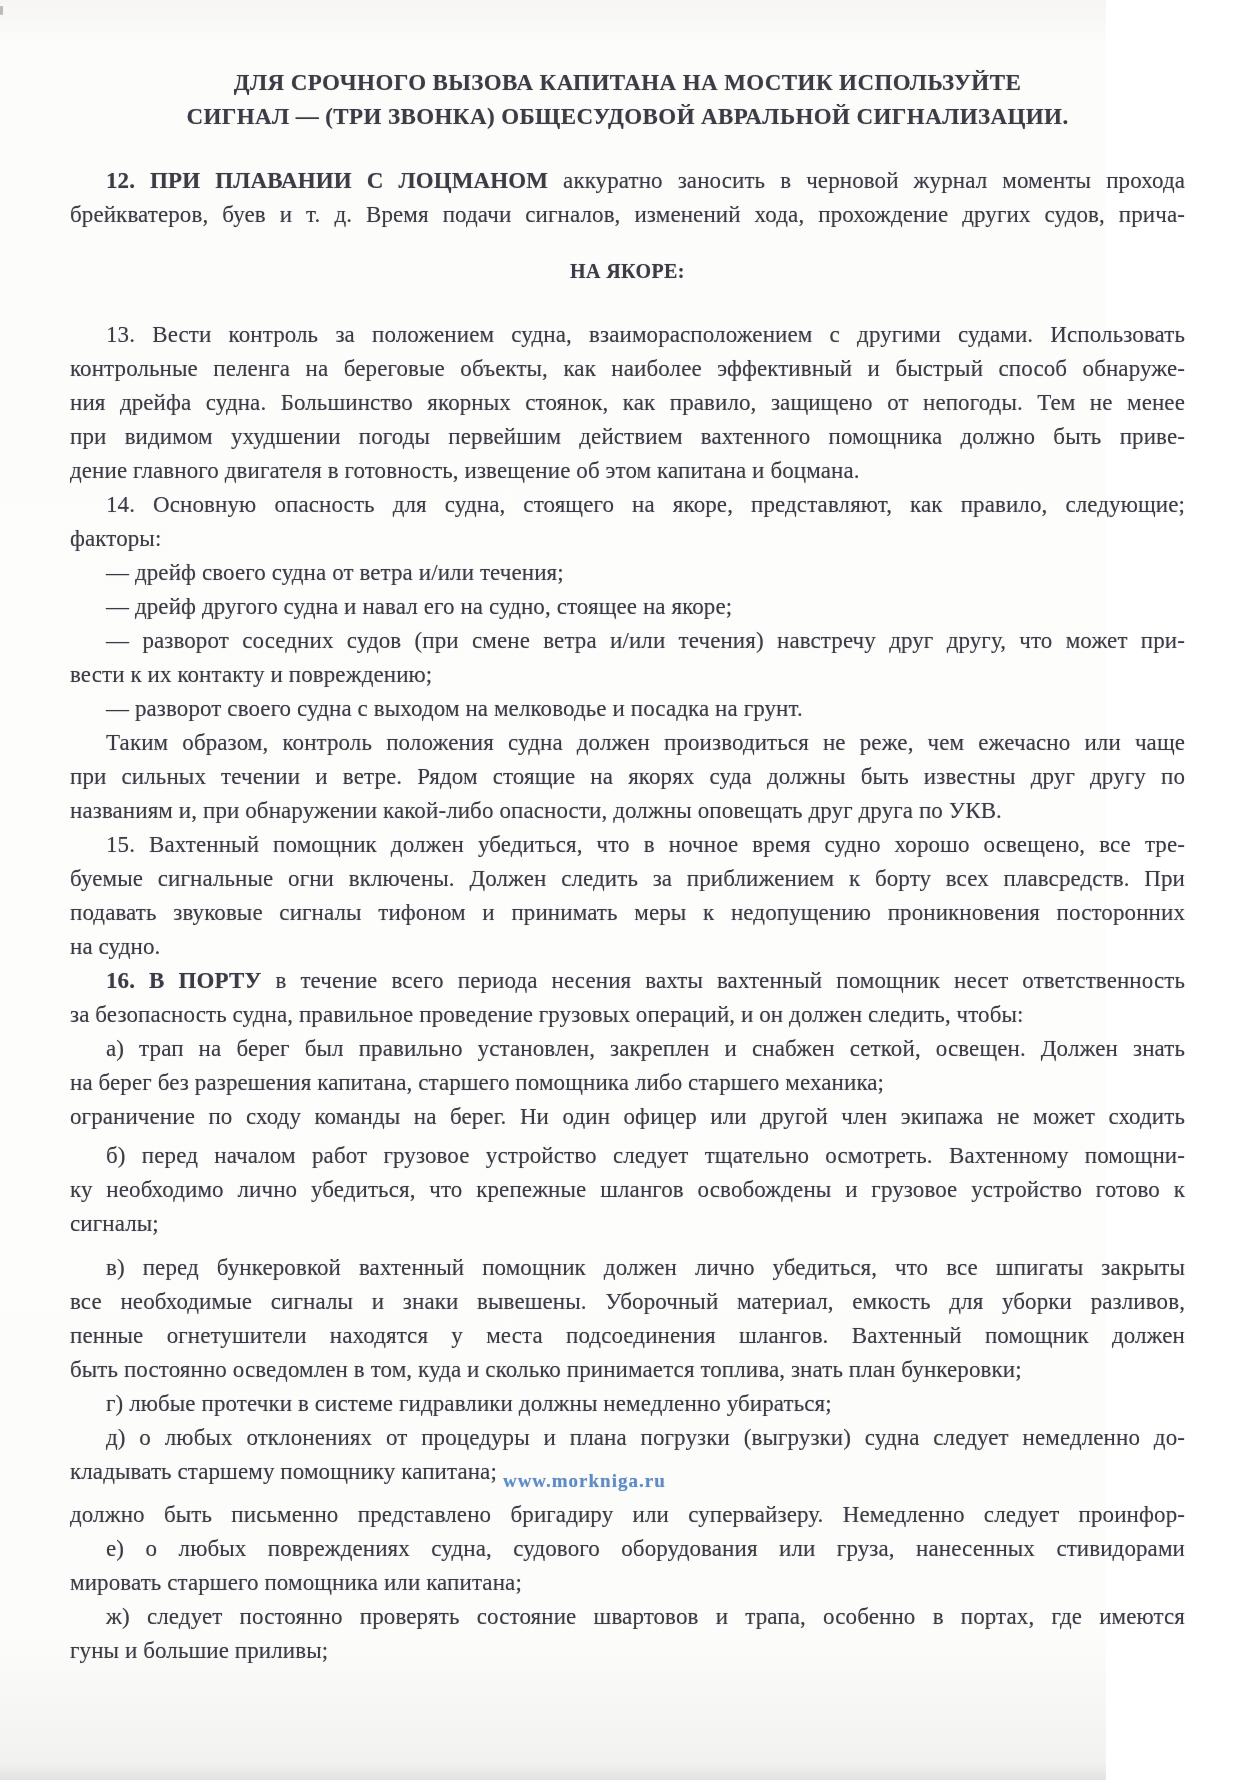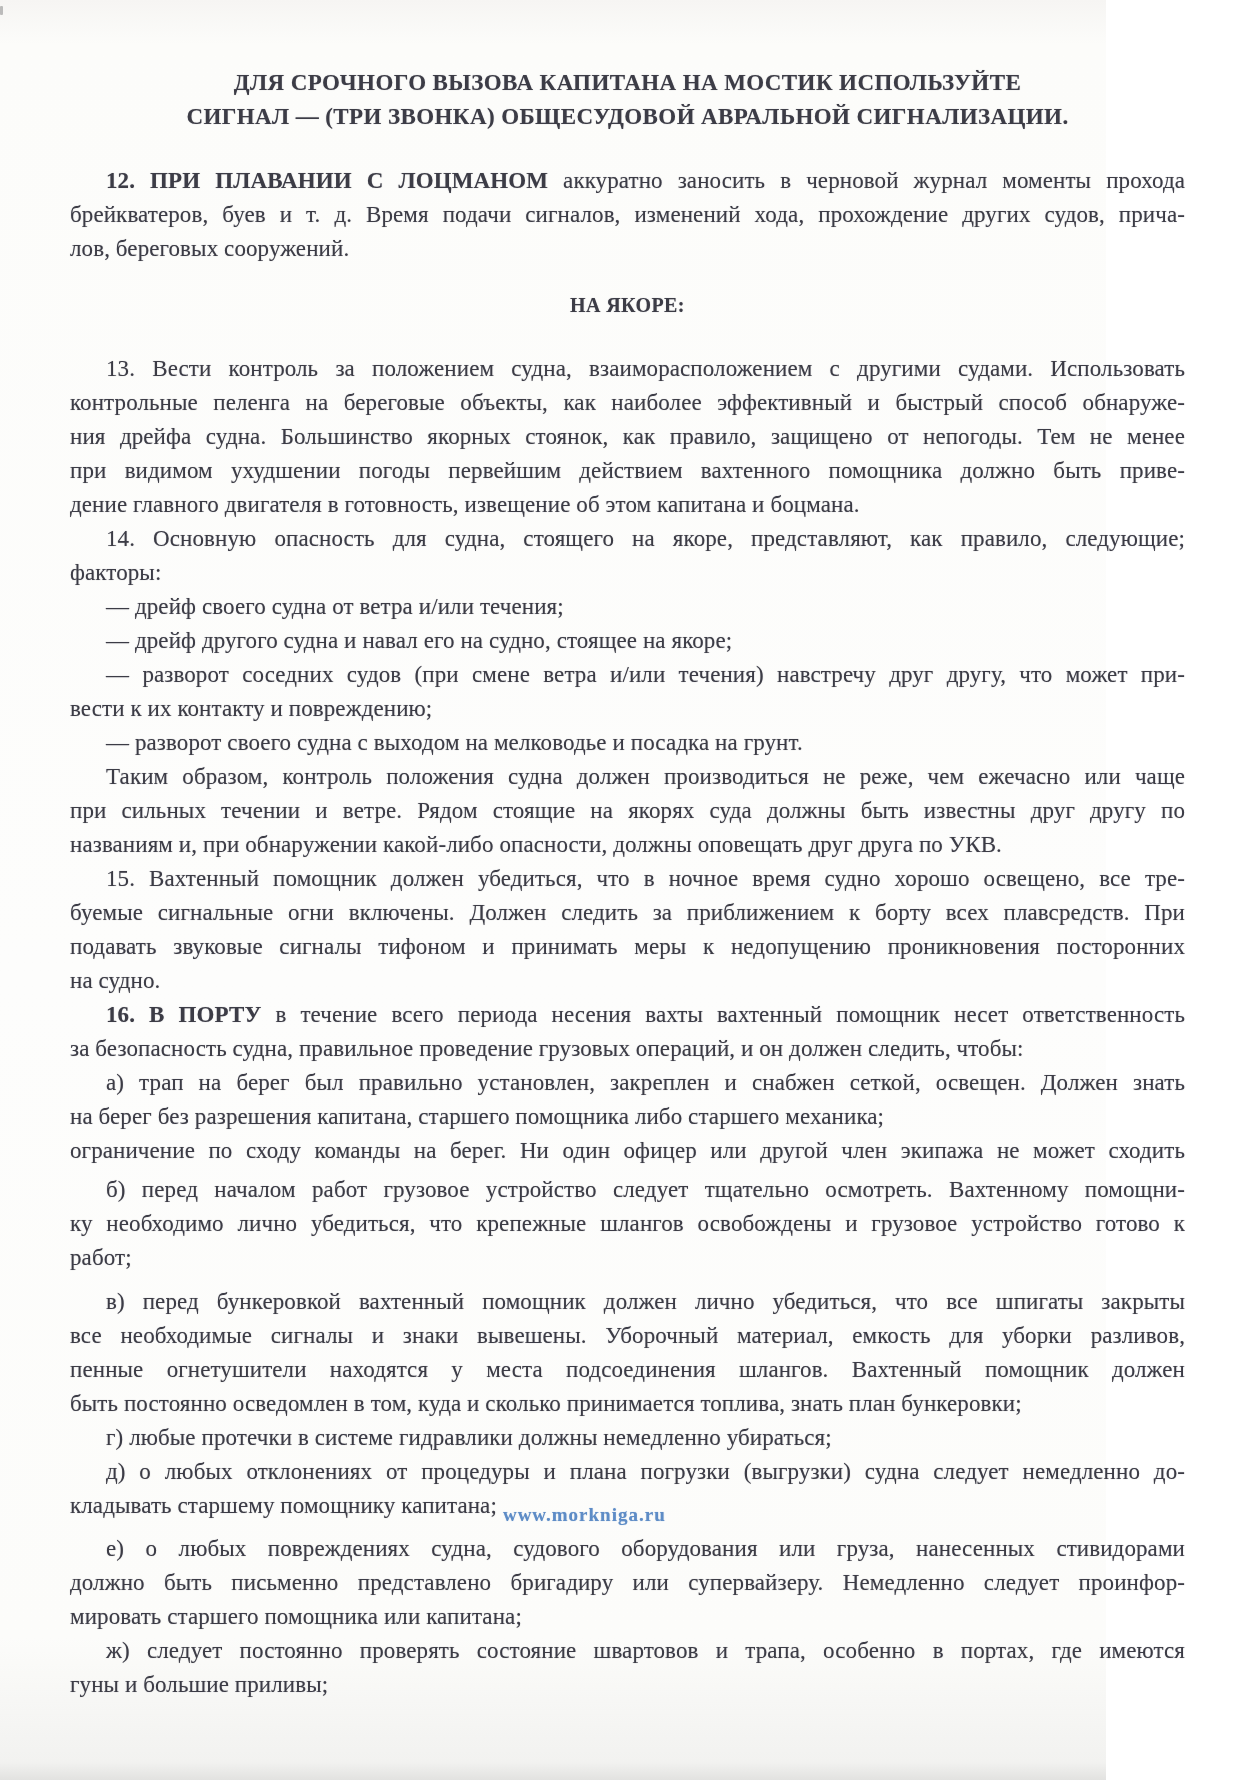--- a/index.html
+++ b/index.html
@@ -49,21 +49,20 @@
 <div class="scan-page" data-name="scanned-page">
   <div class="scan-artifact" data-name="scan-artifact"></div>
   <div class="page-content" data-name="page-content">
       <div class="block center" data-name="notice-title">
         <div class="line first" data-name="notice-title-line"><span data-name="body-text">ДЛЯ СРОЧНОГО ВЫЗОВА КАПИТАНА НА МОСТИК ИСПОЛЬЗУЙТЕ</span></div>
         <div class="line last" data-name="notice-title-line"><span data-name="body-text">СИГНАЛ — (ТРИ ЗВОНКА) ОБЩЕСУДОВОЙ АВРАЛЬНОЙ СИГНАЛИЗАЦИИ.</span></div>
       </div>
       <div class="block" data-name="para-12">
         <div class="line first" data-name="para-12-line"><span class="bold" data-name="bold-lead-text">12. ПРИ ПЛАВАНИИ С ЛОЦМАНОМ</span><span data-name="body-text"> аккуратно заносить в черновой журнал моменты прохода</span></div>
         <div class="line" data-name="para-12-line"><span data-name="body-text">брейкватеров, буев и т. д. Время подачи сигналов, изменений хода, прохождение других судов, прича-</span></div>
-        <div class="line last" data-name="para-12-line"><span data-name="body-text">лов, береговых сооружений.</span></div>
       </div>
       <div class="block center" data-name="heading-na-yakore">
         <div class="line first last" data-name="heading-na-yakore-line"><span data-name="body-text">НА ЯКОРЕ:</span></div>
       </div>
       <div class="block" data-name="para-13">
         <div class="line first" data-name="para-13-line"><span data-name="body-text">13. Вести контроль за положением судна, взаиморасположением с другими судами. Использовать</span></div>
         <div class="line" data-name="para-13-line"><span data-name="body-text">контрольные пеленга на береговые объекты, как наиболее эффективный и быстрый способ обнаруже-</span></div>
         <div class="line" data-name="para-13-line"><span data-name="body-text">ния дрейфа судна. Большинство якорных стоянок, как правило, защищено от непогоды. Тем не менее</span></div>
         <div class="line" data-name="para-13-line"><span data-name="body-text">при видимом ухудшении погоды первейшим действием вахтенного помощника должно быть приве-</span></div>
         <div class="line last" data-name="para-13-line"><span data-name="body-text">дение главного двигателя в готовность, извещение об этом капитана и боцмана.</span></div>
@@ -101,38 +100,38 @@
         <div class="line last" data-name="para-16-line"><span data-name="body-text">за безопасность судна, правильное проведение грузовых операций, и он должен следить, чтобы:</span></div>
       </div>
       <div class="block" data-name="item-a">
         <div class="line first" data-name="item-a-line"><span data-name="body-text">а) трап на берег был правильно установлен, закреплен и снабжен сеткой, освещен. Должен знать</span></div>
         <div class="line last" data-name="item-a-line"><span data-name="body-text">на берег без разрешения капитана, старшего помощника либо старшего механика;</span></div>
         <div class="line" data-name="item-a-line"><span data-name="body-text">ограничение по сходу команды на берег. Ни один офицер или другой член экипажа не может сходить</span></div>
       </div>
       <div class="block" data-name="item-b">
         <div class="line first" data-name="item-b-line"><span data-name="body-text">б) перед началом работ грузовое устройство следует тщательно осмотреть. Вахтенному помощни-</span></div>
         <div class="line" data-name="item-b-line"><span data-name="body-text">ку необходимо лично убедиться, что крепежные шлангов освобождены и грузовое устройство готово к</span></div>
-        <div class="line last" data-name="item-b-line"><span data-name="body-text">работ;</span></div>
+        <div class="line last" data-name="item-b-line"><span data-name="body-text">сигналы;</span></div>
       </div>
       <div class="block" data-name="item-v">
         <div class="line first" data-name="item-v-line"><span data-name="body-text">в) перед бункеровкой вахтенный помощник должен лично убедиться, что все шпигаты закрыты</span></div>
         <div class="line" data-name="item-v-line"><span data-name="body-text">все необходимые сигналы и знаки вывешены. Уборочный материал, емкость для уборки разливов,</span></div>
         <div class="line" data-name="item-v-line"><span data-name="body-text">пенные огнетушители находятся у места подсоединения шлангов. Вахтенный помощник должен</span></div>
         <div class="line last" data-name="item-v-line"><span data-name="body-text">быть постоянно осведомлен в том, куда и сколько принимается топлива, знать план бункеровки;</span></div>
       </div>
       <div class="block" data-name="item-g">
         <div class="line first last" data-name="item-g-line"><span data-name="body-text">г) любые протечки в системе гидравлики должны немедленно убираться;</span></div>
       </div>
       <div class="block" data-name="item-d">
         <div class="line first" data-name="item-d-line"><span data-name="body-text">д) о любых отклонениях от процедуры и плана погрузки (выгрузки) судна следует немедленно до-</span></div>
         <div class="line last" data-name="item-d-line"><span data-name="body-text">кладывать старшему помощнику капитана;</span><span class="watermark" data-name="watermark-text">www.morkniga.ru</span></div>
       </div>
       <div class="block" data-name="item-e">
+        <div class="line" data-name="item-e-line"><span data-name="body-text">должно быть письменно представлено бригадиру или супервайзеру. Немедленно следует проинфор-</span></div>
         <div class="line first" data-name="item-e-line"><span data-name="body-text">е) о любых повреждениях судна, судового оборудования или груза, нанесенных стивидорами</span></div>
-        <div class="line" data-name="item-e-line"><span data-name="body-text">должно быть письменно представлено бригадиру или супервайзеру. Немедленно следует проинфор-</span></div>
         <div class="line last" data-name="item-e-line"><span data-name="body-text">мировать старшего помощника или капитана;</span></div>
       </div>
       <div class="block" data-name="item-zh">
         <div class="line first" data-name="item-zh-line"><span data-name="body-text">ж) следует постоянно проверять состояние швартовов и трапа, особенно в портах, где имеются</span></div>
         <div class="line last" data-name="item-zh-line"><span data-name="body-text">гуны и большие приливы;</span></div>
       </div>
     </div>
 </div>
 
 </body></html>

